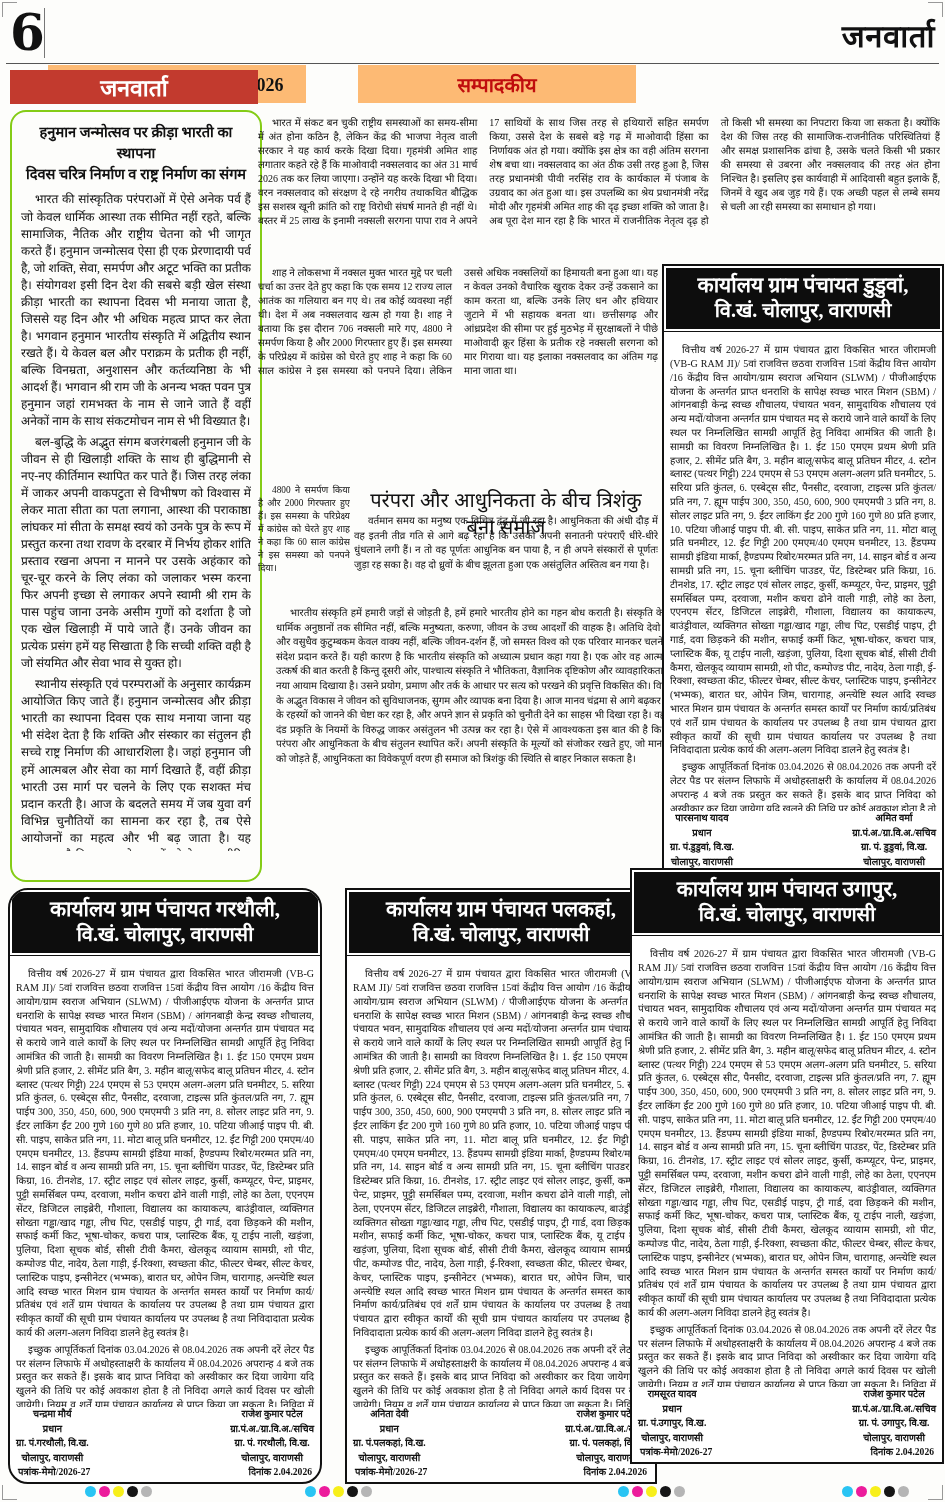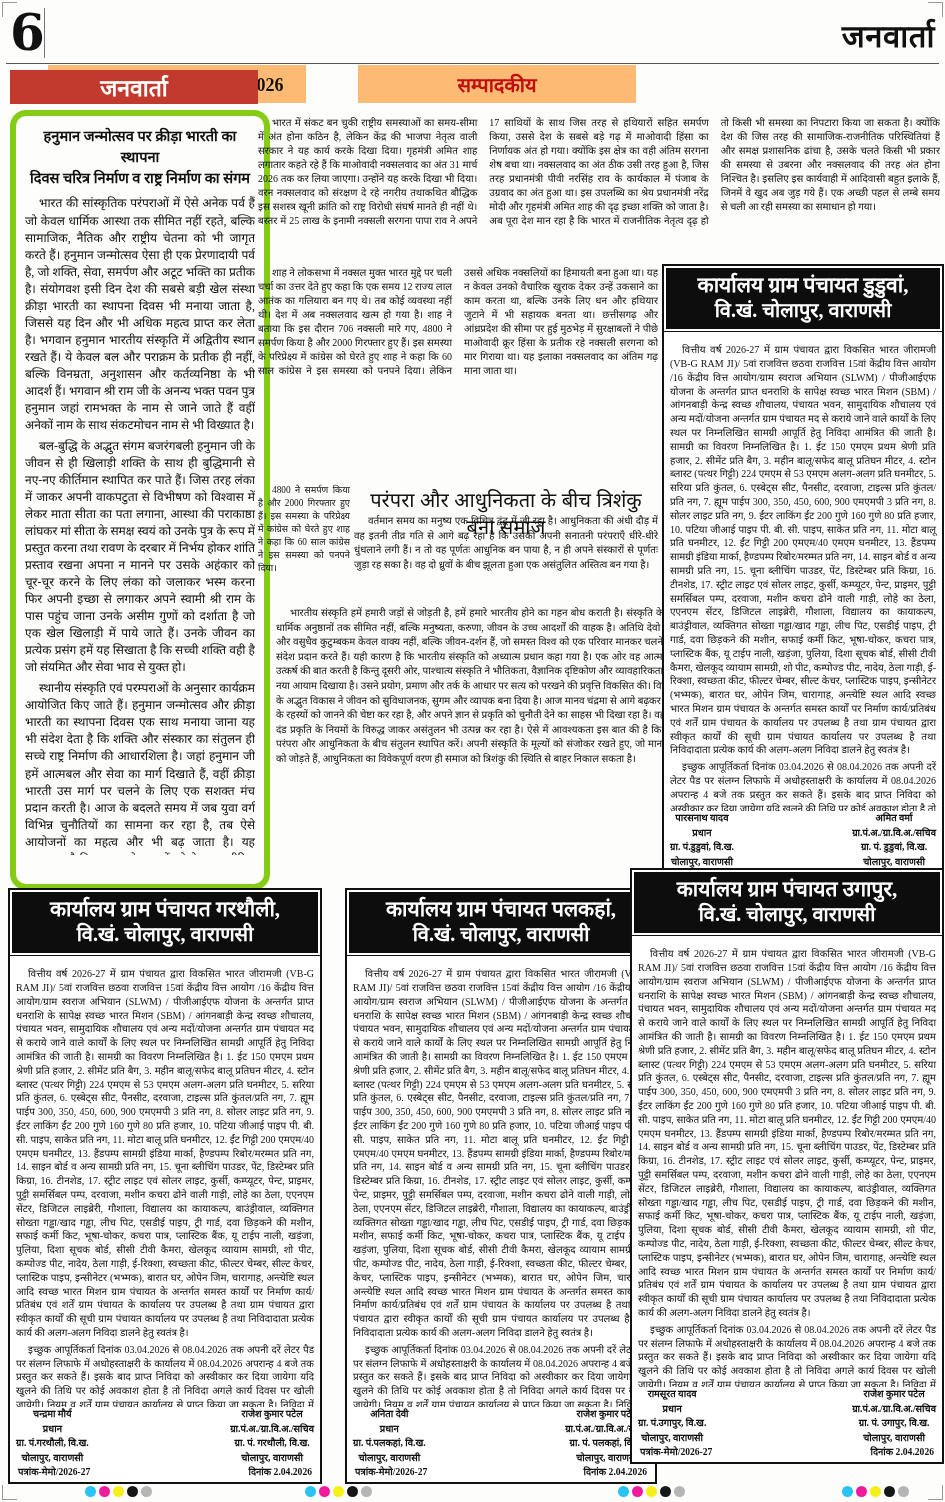--- a/index.html
+++ b/index.html
@@ -13,21 +13,21 @@
   .page-num{font-size:50px;font-weight:bold;line-height:1;font-family:"DejaVu Serif",serif;}
   .lav-box{background:#fdba74;display:flex;align-items:center;justify-content:center;margin-top:48px;}
   .date-text{font-weight:bold;font-size:18px;}
   .section-text{font-weight:bold;font-size:20px;color:#c00d0d;}
   .masthead{font-weight:bold;font-size:31px;text-align:right;letter-spacing:0.5px;}
   .header-rule{border-top:1.5px solid #555;}
   .corner{width:14px;height:14px;border-color:#999;}
   
   .red-banner{background:#c23a2e;color:#fff;font-weight:bold;font-size:23px;
     display:flex;align-items:center;justify-content:center;}
-  .round-box{border:6px solid #84cc16;border-radius:16px;padding:8px 9px;overflow:hidden;}
+  .round-box{border:2px solid #84cc16;border-radius:16px;padding:8px 9px;overflow:hidden;}
   .la-title{font-weight:bold;font-size:14.6px;text-align:center;line-height:1.45;margin:2px 0 6px;}
   .body-text{font-size:12px;line-height:1.42;text-align:justify;}
   .body-text p{margin:0 0 4px;text-indent:14px;}
   
   .main-headline{font-weight:bold;font-size:33px;line-height:1.05;white-space:nowrap;
     font-family:"Liberation Sans","DejaVu Sans",sans-serif;letter-spacing:-0.5px;}
   .ed-cols3{column-count:3;column-gap:12px;}
   .ed-cols2{column-count:2;column-gap:12px;}
   .ed-text{font-size:10px;line-height:1.4;text-align:justify;overflow:hidden;}
   .ed-text p{margin:0;text-indent:14px;}
@@ -132,21 +132,21 @@
         <span>ग्रा. पं. डुडुवां, वि.ख.</span><br>
         <span>चोलापुर, वाराणसी</span>
       </div>
     </div>
     <div class="memo-row">
       <span>पत्रांक-मेमो/2026-27</span>
       <span>दिनांक 2.04.2026</span>
     </div>
   </div>
 
-  <div class="abs tender" style="left:8px;top:888px;width:310px;height:592px;">
+  <div class="abs tender" style="left:8px;top:888px;width:310px;height:592px;border-radius:20px;">
     <div class="tender-head">
       <span class="l1">कार्यालय ग्राम पंचायत गरथौली,</span>
       <span class="l2">वि.खं. चोलापुर, वाराणसी</span>
     </div>
     <div class="tender-body">
       <p>वित्तीय वर्ष 2026-27 में ग्राम पंचायत द्वारा विकसित भारत जीरामजी (VB-G RAM JI)/ 5वां राजवित्त छठवा राजवित्त 15वां केंद्रीय वित्त आयोग /16 केंद्रीय वित्त आयोग/ग्राम स्वराज अभियान (SLWM) / पीजीआईएफ योजना के अन्तर्गत प्राप्त धनराशि के सापेक्ष स्वच्छ भारत मिशन (SBM) / आंगनबाड़ी केन्द्र स्वच्छ शौचालय, पंचायत भवन, सामुदायिक शौचालय एवं अन्य मदों/योजना अन्तर्गत ग्राम पंचायत मद से कराये जाने वाले कार्यों के लिए स्थल पर निम्नलिखित सामग्री आपूर्ति हेतु निविदा आमंत्रित की जाती है। सामग्री का विवरण निम्नलिखित है। 1. ईट 150 एमएम प्रथम श्रेणी प्रति हजार, 2. सीमेंट प्रति बैग, 3. महीन बालू/सफेद बालू प्रतिघन मीटर, 4. स्टोन ब्लास्ट (पत्थर गिट्टी) 224 एमएम से 53 एमएम अलग-अलग प्रति घनमीटर, 5. सरिया प्रति कुंतल, 6. एस्बेट्स सीट, पैनसीट, दरवाजा, टाइल्स प्रति कुंतल/प्रति नग, 7. ह्यूम पाईप 300, 350, 450, 600, 900 एमएमपी 3 प्रति नग, 8. सोलर लाइट प्रति नग, 9. ईंटर लाकिंग ईंट 200 गुणे 160 गुणे 80 प्रति हजार, 10. पटिया जीआई पाइप पी. बी. सी. पाइप, साकेत प्रति नग, 11. मोटा बालू प्रति घनमीटर, 12. ईंट गिट्टी 200 एमएम/40 एमएम घनमीटर, 13. हैंडपम्प सामग्री इंडिया मार्का, हैण्डपम्प रिबोर/मरम्मत प्रति नग, 14. साइन बोर्ड व अन्य सामग्री प्रति नग, 15. चूना ब्लीचिंग पाउडर, पेंट, डिस्टेम्बर प्रति किग्रा, 16. टीनशेड, 17. स्ट्रीट लाइट एवं सोलर लाइट, कुर्सी, कम्प्यूटर, पेन्ट, प्राइमर, पुट्टी समर्सिबल पम्प, दरवाजा, मशीन कचरा ढोने वाली गाड़ी, लोहे का ठेला, एएनएम सेंटर, डिजिटल लाइब्रेरी, गौशाला, विद्यालय का कायाकल्प, बाउंड्रीवाल, व्यक्तिगत सोख्ता गड्ढा/खाद गड्ढा, लीच पिट, एसडीई पाइप, ट्री गार्ड, दवा छिड़कने की मशीन, सफाई कर्मी किट, भूषा-चोकर, कचरा पात्र, प्लास्टिक बैंक, यू टाईप नाली, खड़ंजा, पुलिया, दिशा सूचक बोर्ड, सीसी टीवी कैमरा, खेलकूद व्यायाम सामग्री, शो पीट, कम्पोज्ड पीट, नादेय, ठेला गाड़ी, ई-रिक्शा, स्वच्छता कीट, फील्टर चेम्बर, सील्ट केचर, प्लास्टिक पाइप, इन्सीनेटर (भभ्मक), बारात घर, ओपेन जिम, चारागाह, अन्त्येष्टि स्थल आदि स्वच्छ भारत मिशन ग्राम पंचायत के अन्तर्गत समस्त कार्यों पर निर्माण कार्य/प्रतिबंध एवं शर्तें ग्राम पंचायत के कार्यालय पर उपलब्ध है तथा ग्राम पंचायत द्वारा स्वीकृत कार्यों की सूची ग्राम पंचायत कार्यालय पर उपलब्ध है तथा निविदादाता प्रत्येक कार्य की अलग-अलग निविदा डालने हेतु स्वतंत्र है।</p>
       <p>इच्छुक आपूर्तिकर्ता दिनांक 03.04.2026 से 08.04.2026 तक अपनी दरें लेटर पैड पर संलग्न लिफाफे में अधोहस्ताक्षरी के कार्यालय में 08.04.2026 अपरान्ह 4 बजे तक प्रस्तुत कर सकते हैं। इसके बाद प्राप्त निविदा को अस्वीकार कर दिया जायेगा यदि खुलने की तिथि पर कोई अवकाश होता है तो निविदा अगले कार्य दिवस पर खोली जायेगी। नियम व शर्तें ग्राम पंचायत कार्यालय से प्राप्त किया जा सकता है। निविदा में किसी भी प्रकार का परिवर्तन करने का अधिकार अधोहस्ताक्षरी में निहित होगा। निविदा खुलने की तिथि 09.04.2026 समय पूर्वान्ह 10.00 बजे।</p>
     </div>
     <div class="sign-row">
       <div class="sign-col">

